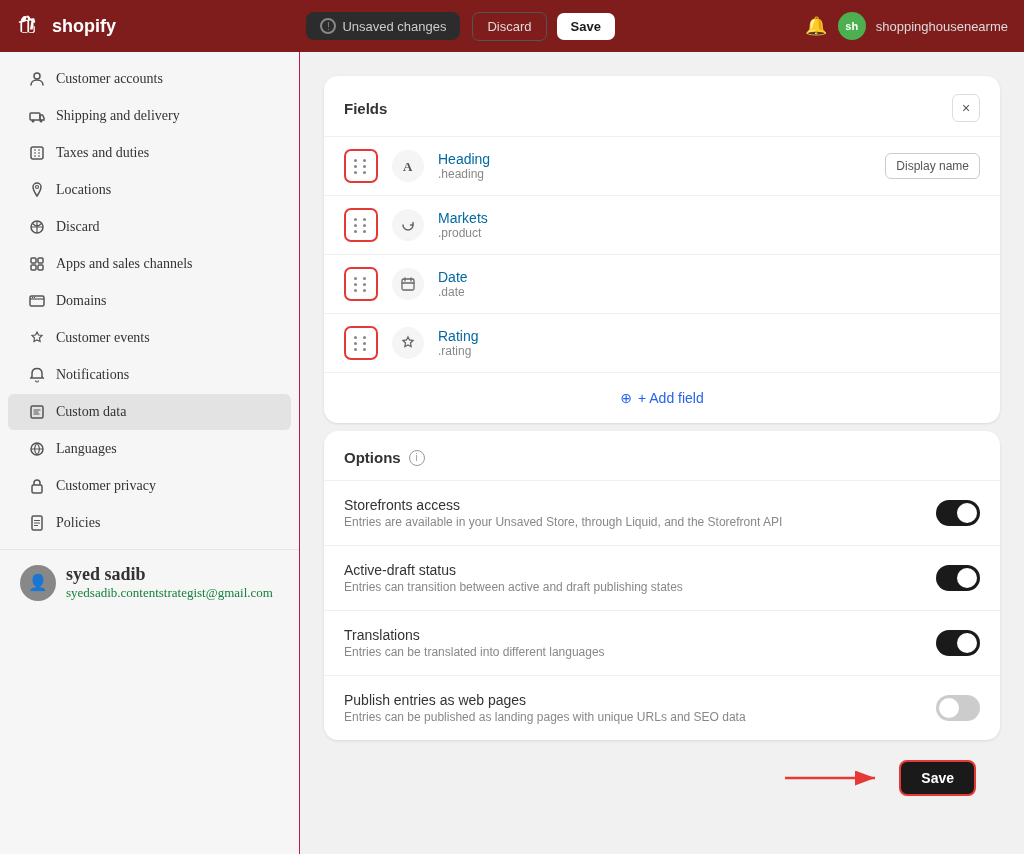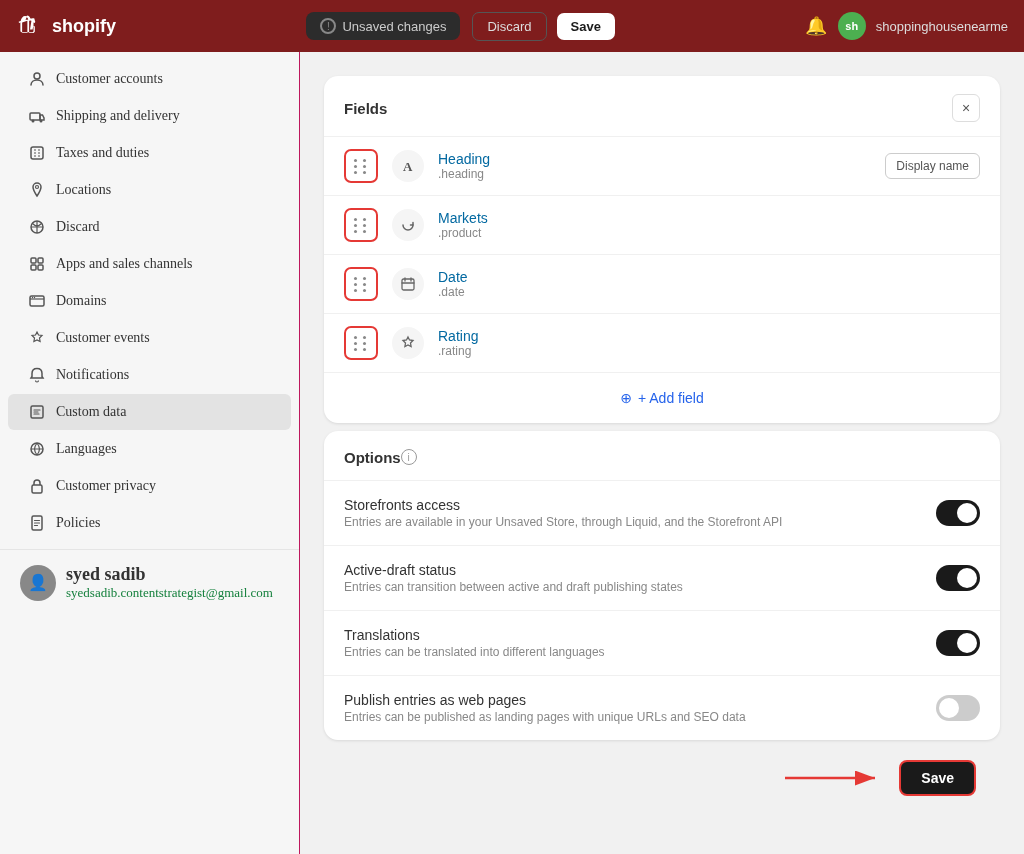--- a/index.html
+++ b/index.html
@@ -282,20 +282,22 @@
       font-size: 14px;
       cursor: pointer;
       display: inline-flex;
       align-items: center;
       gap: 6px;
     }
 
     
     .options-header {
       display: flex;
+      align-items: center;
+      gap: 8px;
       padding: 18px 20px 14px;
       border-bottom: 1px solid #f0f0f0;
     }
     .options-title {
       font-size: 15px;
       font-weight: 600;
       color: #333;
     }
     .info-icon {
       width: 16px;

